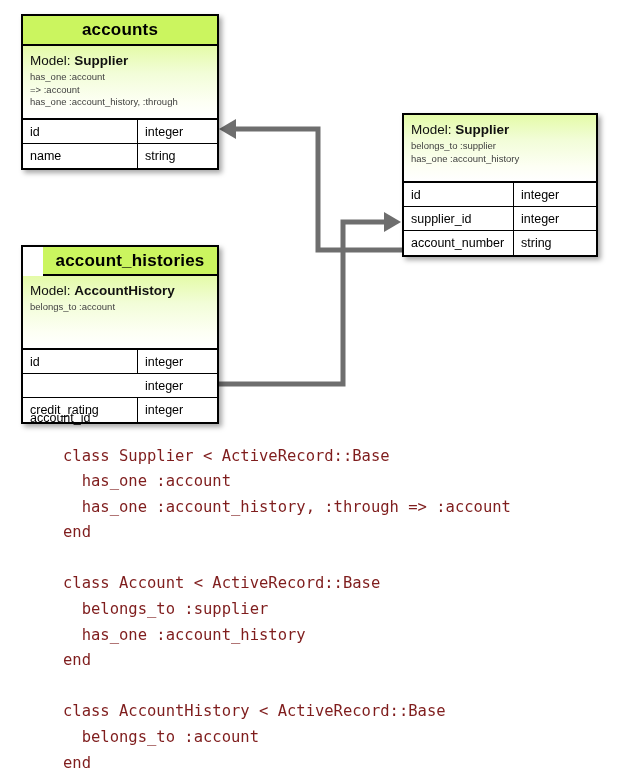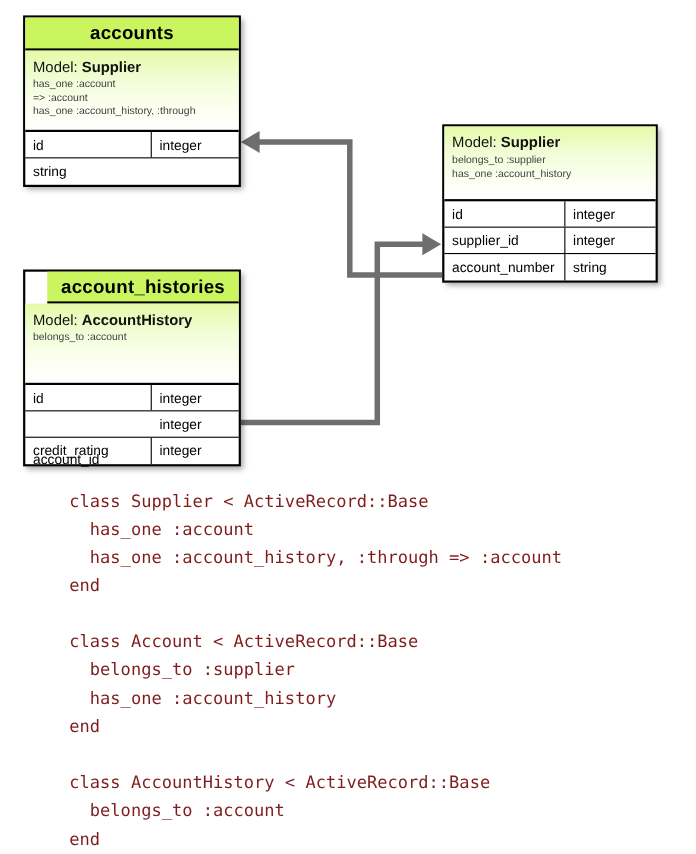--- a/index.html
+++ b/index.html
@@ -64,20 +64,21 @@
       </div>
       <div class="assoc">has_one :account</div>
       <div class="assoc">=&gt; :account</div>
       <div class="assoc">has_one :account_history, :through</div>
     </div>
     <div class="attr-row">
       <div class="attr-name" style="width:115px;">id</div>
       <div class="attr-type">integer</div>
     </div>
     <div class="attr-row">
+      <div class="attr-name" style="width:115px;">name</div>
       <div class="attr-type">string</div>
     </div>
   </div>
 
   <div class="entity" id="ent-accounts" style="left:402px;top:113px;width:196px;">
     <div class="ent-model" style="height:68px;">
       <div class="model-line">
         <span>Model:</span>
         <b>Supplier</b>
       </div>

